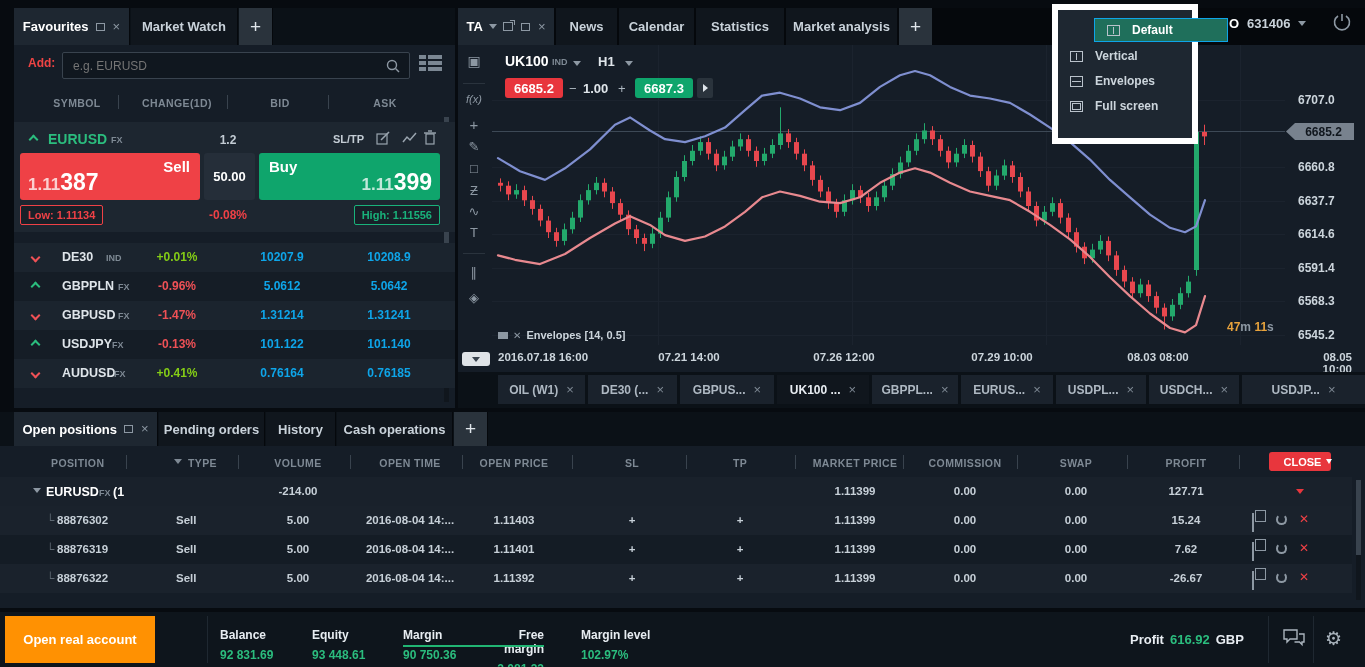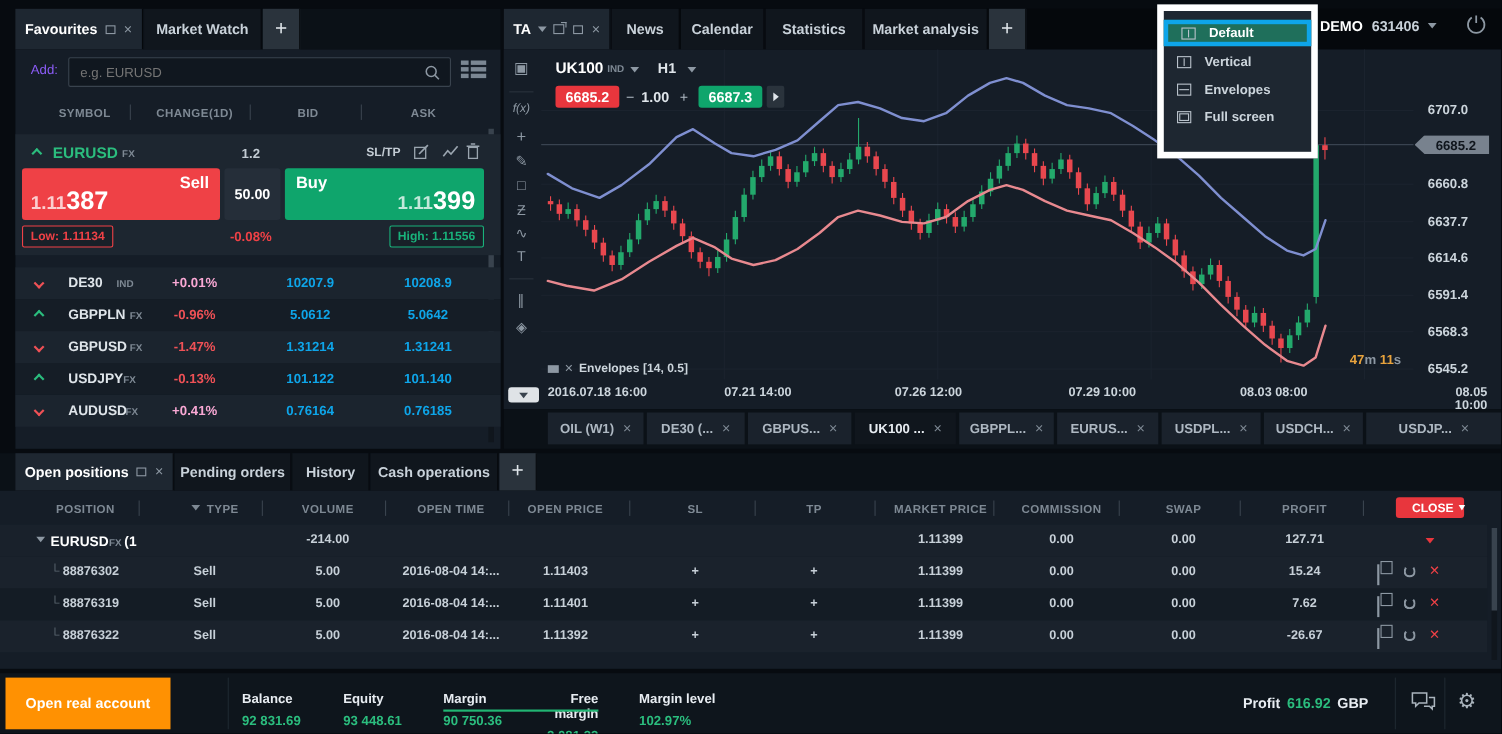--- a/index.html
+++ b/index.html
@@ -12,21 +12,21 @@
        background:#10161d;color:#c9d2da;font-size:13px;font-weight:bold;border-right:1px solid #05080c;}
   .tab.active{background:#1e2731;color:#fff;}
   .tab.plus{background:#2a333c;color:#dfe5ea;font-size:19px;font-weight:normal;}
   .winicons{display:flex;gap:8px;align-items:center;color:#8d98a3;font-weight:normal;font-size:12px;}
   .sqi{display:inline-block;width:9px;height:8px;border:1px solid #8d98a3;}
   .xi{color:#8d98a3;font-size:13px;line-height:10px;}
   .hdr{color:#7e8994;font-size:10.5px;font-weight:bold;letter-spacing:.4px;}
   .vsep{position:absolute;width:1px;height:14px;background:#39434e;}
   .c{transform:translateX(-50%);}
   .r{transform:translateX(-100%);}
-  .pos{color:#f9a8d4;}
+  .pos{color:#84cc16;}
   .neg{color:#ef5156;}
   .white{color:#0ea5e9;}
   
   .chev{position:absolute;width:7px;height:7px;border-left:2px solid;border-top:2px solid;}
   .chev.up{transform:rotate(45deg);border-color:#2bbd7e;}
   .chev.down{transform:rotate(-135deg);border-color:#ef5156;}
   .caret{display:inline-block;width:0;height:0;border-left:4px solid transparent;border-right:4px solid transparent;border-top:5px solid #8d98a3;vertical-align:middle;}
   .srow{position:absolute;left:0;width:441px;height:29px;}
   .srow .sym{position:absolute;left:48px;top:7px;font-size:12.5px;font-weight:bold;color:#dfe5ea;}
   .srow .styp{position:absolute;top:10px;font-size:9px;font-weight:bold;color:#7e8994;}
@@ -49,21 +49,21 @@
   .acticon{position:absolute;top:8px;cursor:pointer;}
   .dup{width:9px;height:10px;border:1px solid #8d98a3;position:relative;}
   .dup:after{content:"";position:absolute;left:2px;top:-4px;width:9px;height:10px;border:1px solid #8d98a3;background:transparent;}
   .refr{width:11px;height:11px;border:2px solid #8d98a3;border-radius:50%;border-top-color:transparent;}
   .redx{color:#ef4146;font-size:12px;font-weight:bold;}
   .tri-down{display:inline-block;width:0;height:0;border-left:4px solid transparent;border-right:4px solid transparent;border-top:5px solid;}
   
   .tool{position:absolute;left:0;width:32px;text-align:center;color:#8d98a3;font-size:13px;}
   
   .mi{position:absolute;left:0;width:100%;height:24px;display:flex;align-items:center;gap:12px;padding-left:12px;color:#ccd5dc;font-size:12px;font-weight:bold;cursor:pointer;}
-  .mi.sel{background:#1f6f5b;color:#fff;border:4px solid #0ea5e9;}
+  .mi.sel{background:#1f6f5b;color:#fff;border:1px solid #0ea5e9;margin-left:36px;}
   .mii{width:13px;height:11px;border:1px solid #b9c2cb;position:relative;flex:none;}
   .mii.d:after{content:"";position:absolute;left:2px;top:1px;bottom:1px;width:3px;border-right:1px solid #b9c2cb;}
   .mii.v:after{content:"";position:absolute;left:5px;top:1px;bottom:1px;border-right:1px solid #b9c2cb;}
   .mii.h:after{content:"";position:absolute;left:1px;right:1px;top:4px;border-top:1px solid #b9c2cb;}
   .mii.f:after{content:"";position:absolute;left:1px;right:1px;top:1px;bottom:1px;border:1px solid #b9c2cb;}
   .gridline-h{position:absolute;left:492px;width:793px;height:1px;background:#1b232e;}
   .gridline-v{position:absolute;top:45px;height:300px;width:1px;background:#1b232e;}
   .axis-lab{position:absolute;left:1298px;color:#ccd5dc;font-size:12px;font-weight:bold;}
   .time-lab{position:absolute;top:351px;color:#ccd5dc;font-size:11.5px;font-weight:bold;text-align:right;}
   .sb-item{position:absolute;top:628px;}
@@ -85,21 +85,21 @@
     </div>
     <div class="tab" style="left:117px;width:107px;">
       <span>Market Watch</span>
     </div>
     <div class="tab plus" style="left:225px;width:34px;">
       <span>+</span>
     </div>
   </div>
   <div class="panel" style="left:14px;top:45px;width:441px;height:363px;">
 
-    <span class="abs" style="left:14px;top:11px;font-size:12px;font-weight:normal;color:#8b5cf6;">Add:</span>
+    <span class="abs" style="left:14px;top:11px;font-size:12px;font-weight:bold;color:#ef4444;">Add:</span>
     <input class="abs" style="left: 48px; top: 7px; width: 348px; height: 27px; background: rgb(16, 23, 31); border: 1px solid rgb(57, 67, 78); border-radius: 2px; color: rgb(141, 152, 163); font-size: 12px; padding: 0px 30px 0px 10px;" placeholder="e.g. EURUSD">
     <svg class="abs" style="left:372px;top:14px;" width="14" height="14" viewBox="0 0 14 14">
       <circle cx="6" cy="6" r="4.5" fill="none" stroke="#8d98a3" stroke-width="1.4"></circle>
         <line x1="9.5" y1="9.5" x2="13" y2="13" stroke="#8d98a3" stroke-width="1.4"></line>
     </svg>
     <div class="abs" style="left:405px;top:10px;width:26px;height:20px;display:grid;grid-template-columns:7px 14px;grid-auto-rows:4px;gap:2px;">
       <div style="background:#7b8793;"></div>
         <div style="background:#7b8793;"></div>
       <div style="background:#7b8793;"></div>
         <div style="background:#7b8793;"></div>

